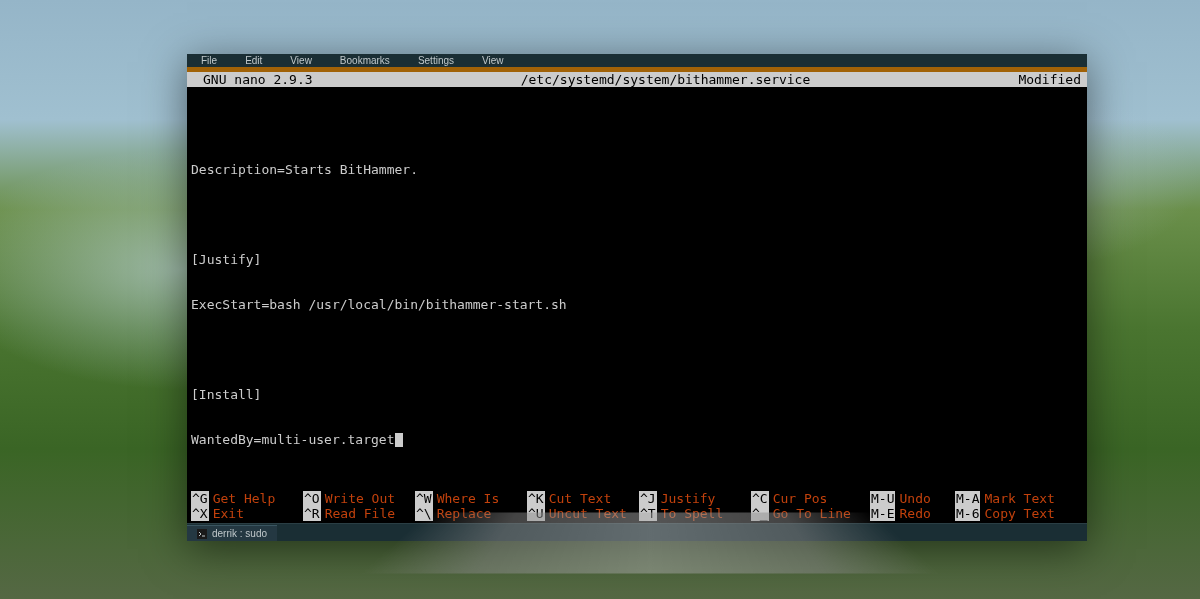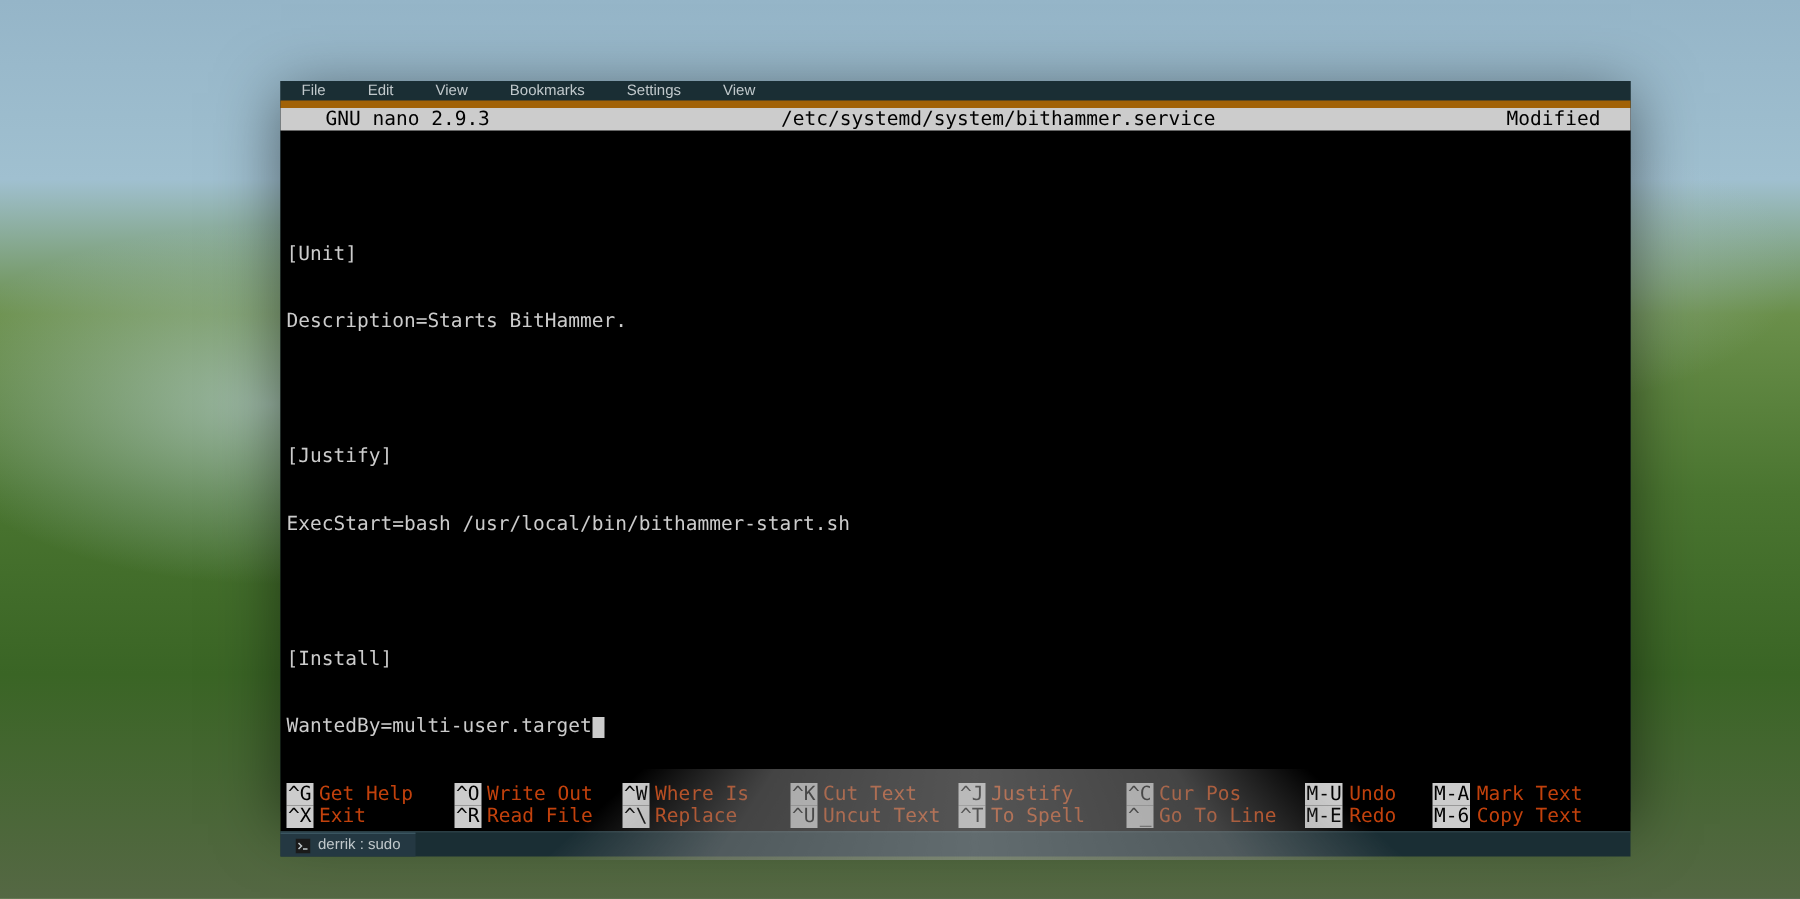--- a/index.html
+++ b/index.html
@@ -93,21 +93,21 @@
       font-size: 13px;
       line-height: 15px;
       color: #cccccc;
       display: flex;
       flex-direction: column;
     }
     .nano-header {
       background: #cccccc;
       color: #000;
       display: flex;
-      padding: 0 16px;
+      padding: 0 2px;
       height: 15px;
       align-items: center;
       gap: 12px;
     }
     .nano-header-left { flex: 0 0 auto; padding-left: 14px; }
     .nano-header-center { flex: 1; text-align: center; }
     .nano-header-right { flex: 0 0 auto; padding-right: 4px; }
     .nano-body {
       flex: 1;
       padding: 0 4px;
@@ -196,21 +196,20 @@
 
   <div class="terminal">
     <div class="nano-header">
       <span class="nano-header-left">GNU nano 2.9.3</span>
       <span class="nano-header-center">/etc/systemd/system/bithammer.service</span>
       <span class="nano-header-right">Modified</span>
     </div>
 
     <div class="nano-body">
       <div class="line"></div>
-      <div class="line">[Unit]</div>
       <div class="line">Description=Starts BitHammer.</div>
       <div class="line"></div>
       <div class="line">[Justify]</div>
       <div class="line">ExecStart=bash /usr/local/bin/bithammer-start.sh</div>
       <div class="line"></div>
       <div class="line">[Install]</div>
       <div class="line"><span>WantedBy=multi-user.target</span><span class="cursor"></span></div>
     </div>
 
     <div class="nano-footer">

